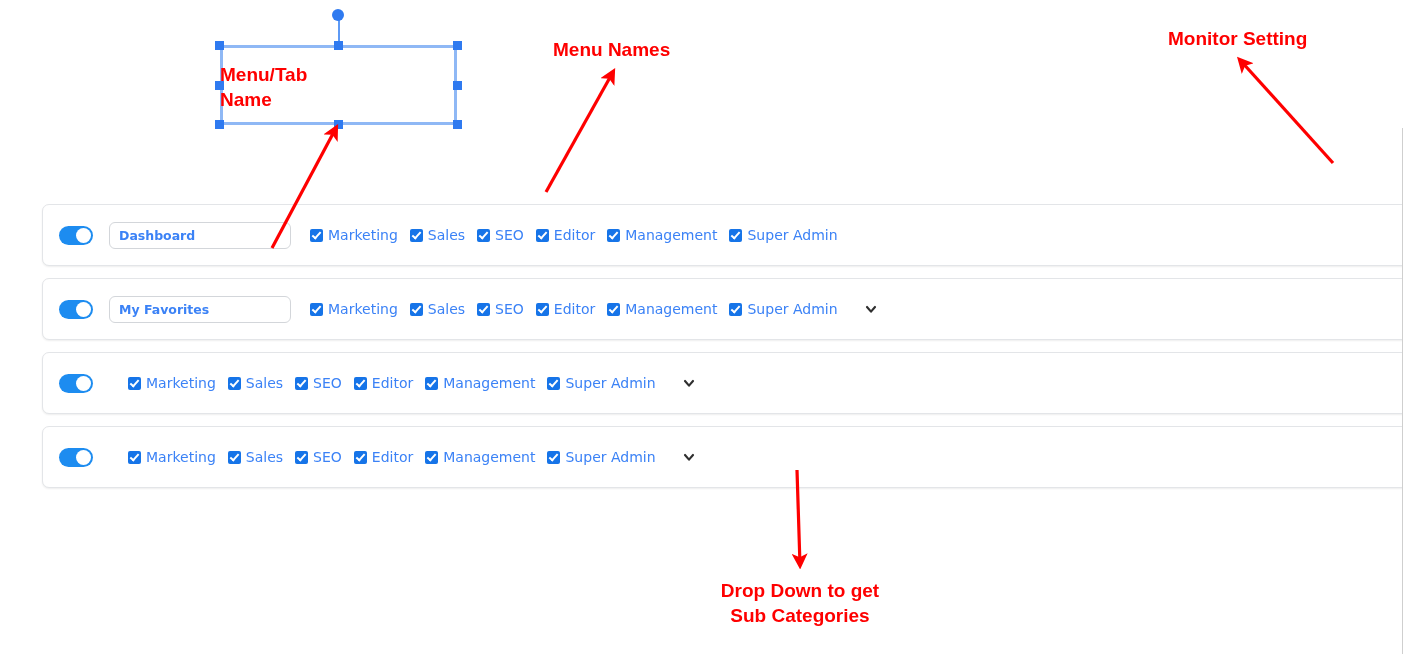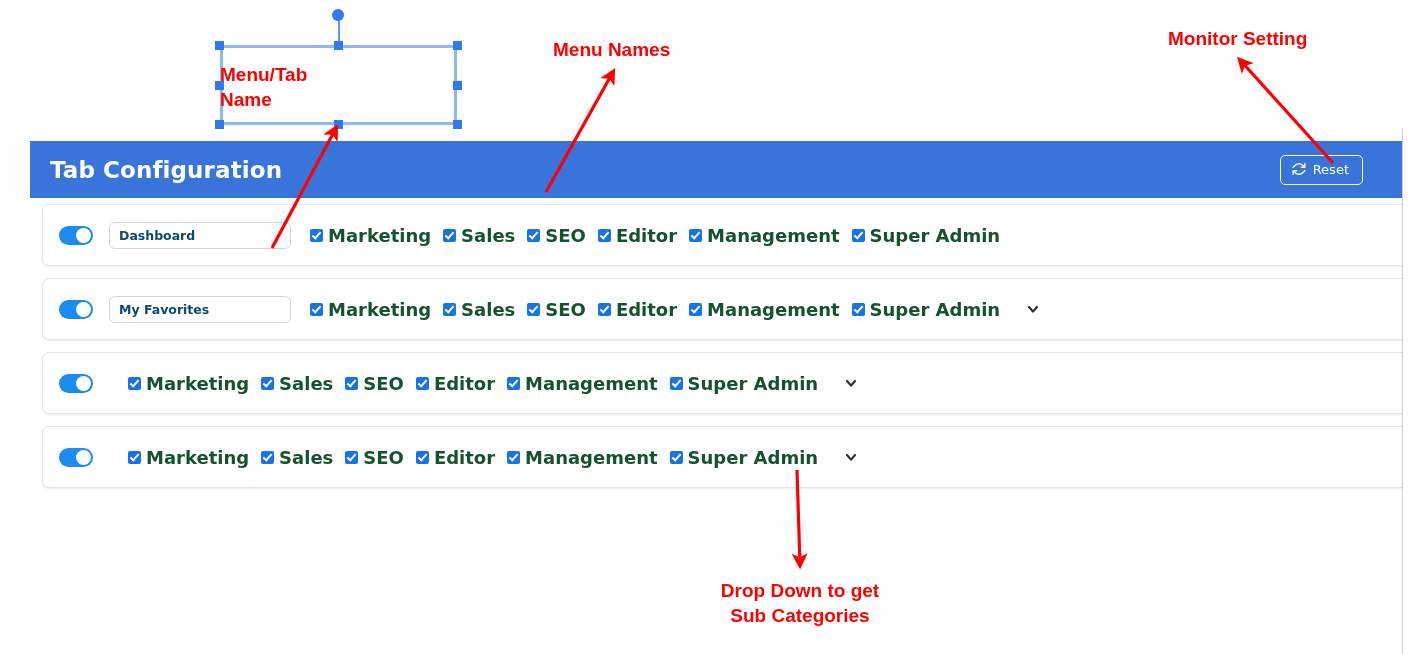--- a/index.html
+++ b/index.html
@@ -112,21 +112,21 @@
   
   .tab-name-input {
     width: 182px;
     height: 27px;
     border: 1px solid #d3d6da;
     border-radius: 6px;
     background: #ffffff;
     font-family: "DejaVu Sans", "Liberation Sans", sans-serif;
     font-size: 12.5px;
     font-weight: bold;
-    color: #0c4a6e;
+    color: #3b82f6;
     padding: 0 9px;
     box-sizing: border-box;
     outline: none;
   }
 
   
   .team-group {
     display: flex;
     align-items: center;
     margin-left: 19px;
@@ -152,23 +152,23 @@
     position: absolute;
     left: 4px;
     top: 1px;
     width: 3px;
     height: 7px;
     border: solid #ffffff;
     border-width: 0 2px 2px 0;
     transform: rotate(42deg);
   }
   .team-label {
-    font-size: 18px;
-    font-weight: bold;
-    color: #14532d;
+    font-size: 14px;
+    font-weight: normal;
+    color: #3b82f6;
   }
 
   
   .chevron-btn {
     margin-left: 22px;
     width: 22px;
     height: 22px;
     display: flex;
     align-items: center;
     justify-content: center;
@@ -245,34 +245,20 @@
     top: 62px;
     width: 237px;
     text-align: left;
   }
 </style>
 </head>
 <body>
 
 <div id="app-viewport">
 
-  <div id="header-bar">
-    <div id="header-title">Tab Configuration</div>
-    <button id="reset-button">
-      <span class="icon-refresh">
-        <svg width="14" height="14" viewBox="0 0 24 24" fill="none" stroke="#ffffff" stroke-width="2.4" stroke-linecap="round" stroke-linejoin="round">
-          <polyline points="22 3 22 9 16 9"></polyline>
-          <polyline points="2 21 2 15 8 15"></polyline>
-          <path d="M20.5 9A9 9 0 0 0 5.6 5.6L2 9"></path>
-          <path d="M3.5 15a9 9 0 0 0 14.9 3.4L22 15"></path>
-        </svg>
-      </span>
-      <span>Reset</span>
-    </button>
-  </div>
 
   <div id="rows-area">
       <div class="tab-row">
         <div class="toggle-switch">
           <div class="knob"></div>
         </div>
         <input type="text" class="tab-name-input" value="Dashboard" style="">
         <div class="team-group">
           <label class="team-item">
             <span class="cb"></span>

